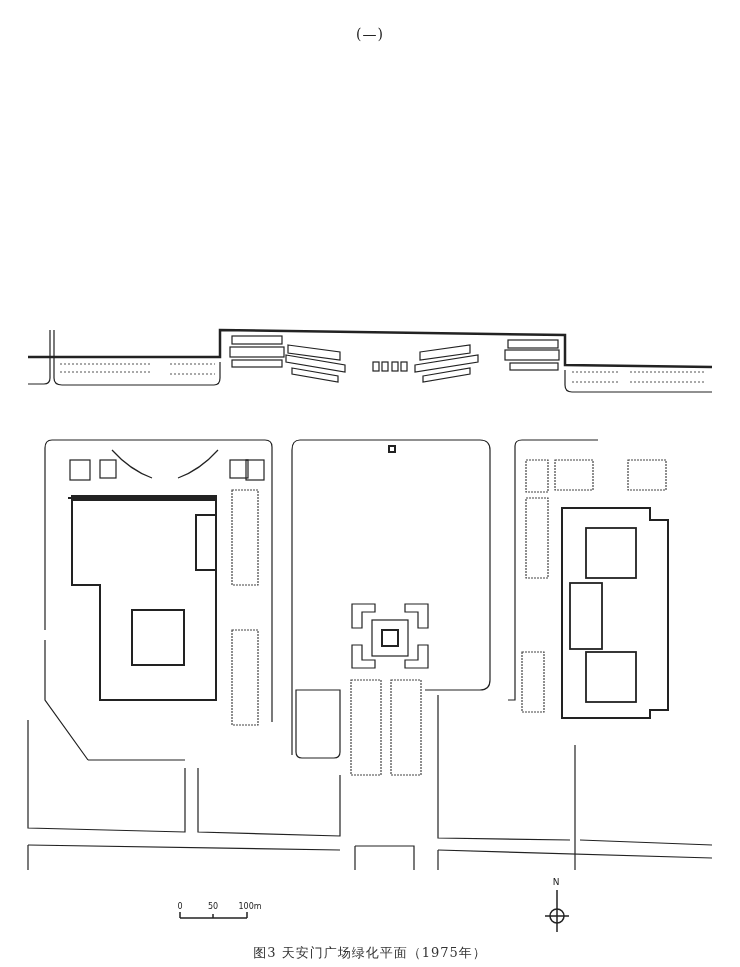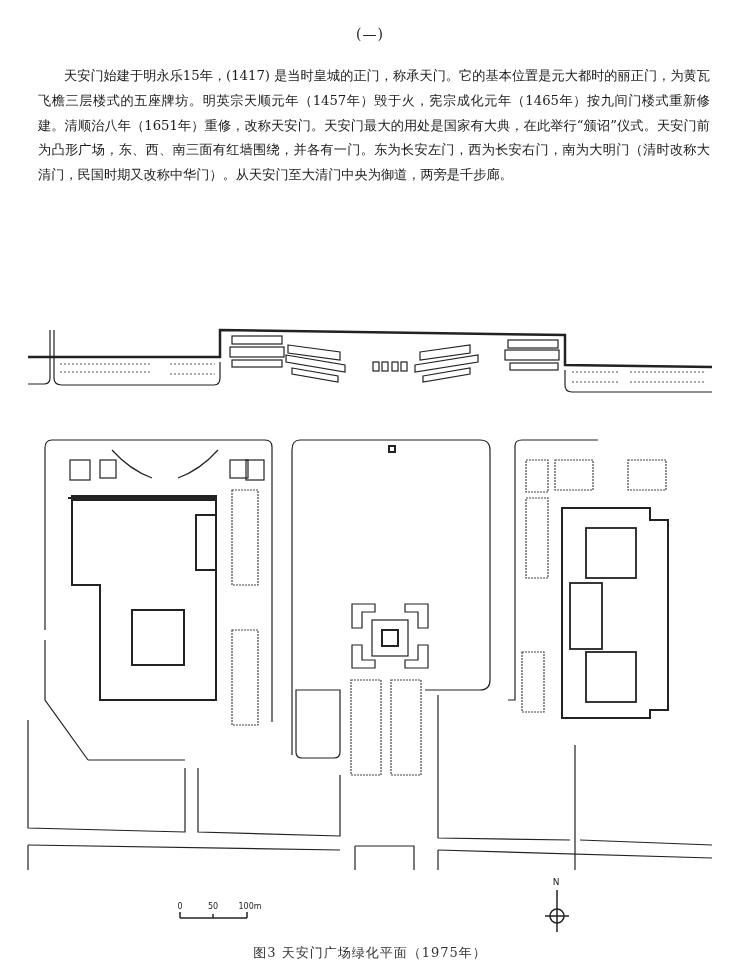--- a/index.html
+++ b/index.html
@@ -14,21 +14,20 @@
   .caption { position:absolute; top:944px; left:0; width:740px; text-align:center;
              font-size:13px; letter-spacing:1px; color:#333; }
   svg text { font-family:"DejaVu Sans","Liberation Sans",sans-serif; }
 </style>
 </head>
 <body>
 
 <div class="header">(—)</div>
 
 <div class="body-text">
-  <p class="para">天安门始建于明永乐15年，(1417) 是当时皇城的正门，称承天门。它的基本位置是元大都时的丽正门，为黄瓦飞檐三层楼式的五座牌坊。明英宗天顺元年（1457年）毁于火，宪宗成化元年（1465年）按九间门楼式重新修建。清顺治八年（1651年）重修，改称天安门。天安门最大的用处是国家有大典，在此举行“颁诏”仪式。天安门前为凸形广场，东、西、南三面有红墙围绕，并各有一门。东为长安左门，西为长安右门，南为大明门（清时改称大清门，民国时期又改称中华门）。从天安门至大清门中央为御道，两旁是千步廊。</p>
 </div>
 
 <svg class="figure" viewBox="0 300 740 640" width="740" height="640" fill="none" stroke="#222" stroke-width="1.2">
 
   <g>
     <path d="M28 357 L220 357 L220 330 L565 335 L565 365 L712 367" stroke-width="2.5"></path>
     <path d="M50 330 L50 378 Q50 384 44 384 L28 384"></path>
     <path d="M54 330 L54 378 Q54 385 62 385 L214 385 Q220 385 220 378 L220 362"></path>
     <path d="M565 370 L565 385 Q565 392 572 392 L712 392"></path>
     <rect x="232" y="336" width="50" height="8"></rect>

